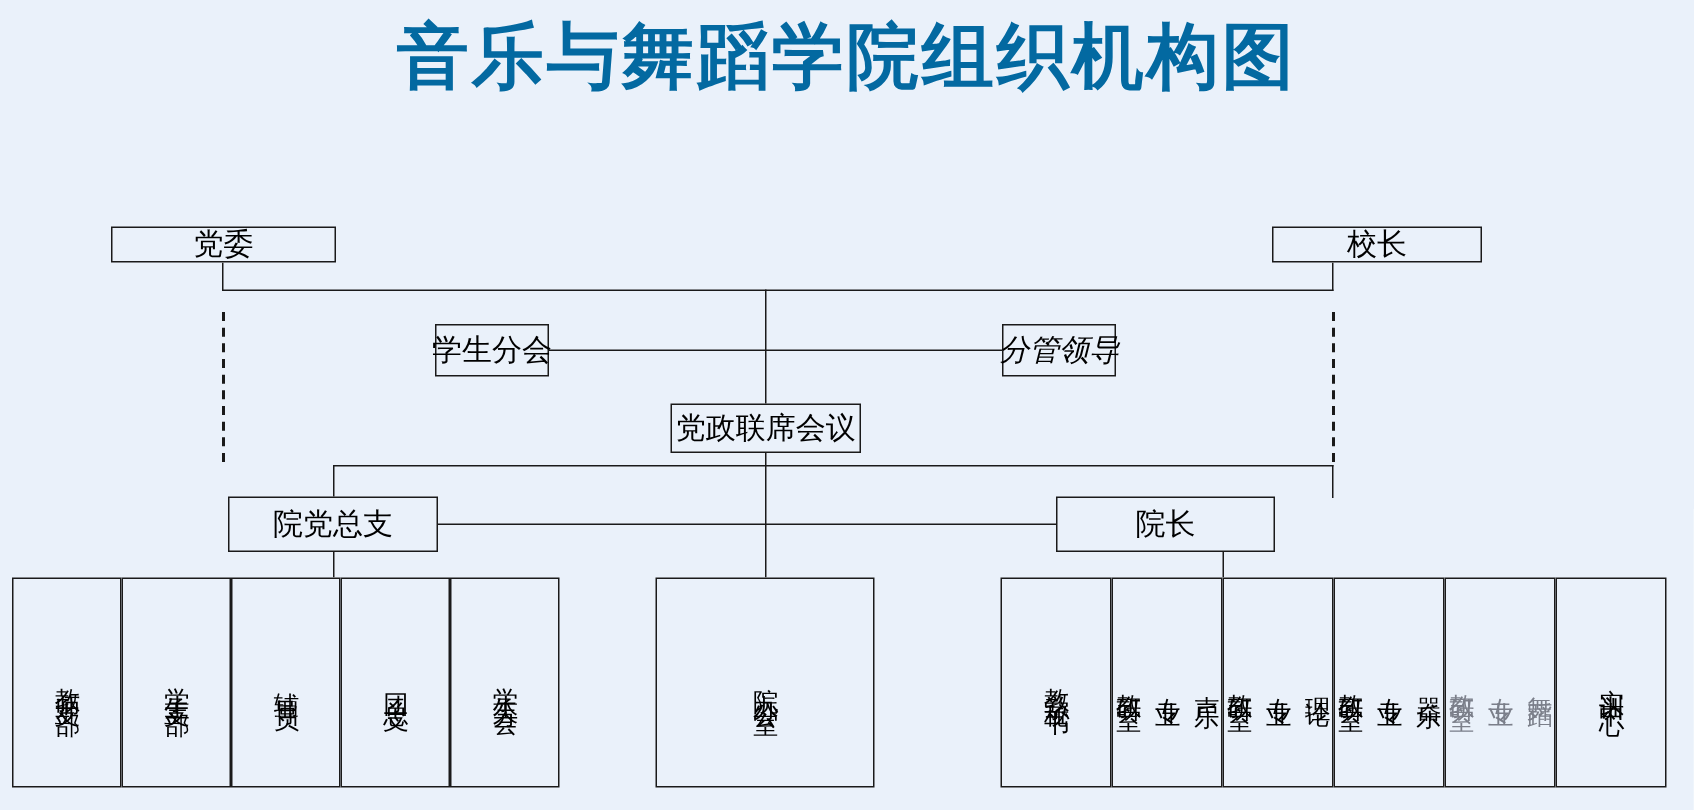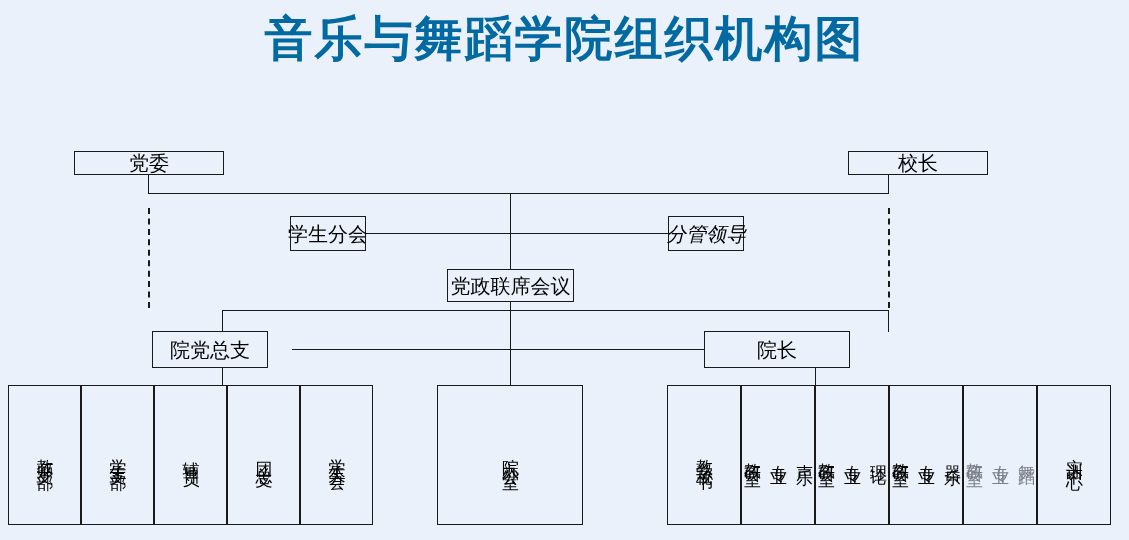--- a/index.html
+++ b/index.html
@@ -134,21 +134,21 @@
   <div class="node h-text" style="left:447px; top:269px; width:127px; height:33px;">
     <span>党政联席会议</span>
   </div>
 
   <div class="vline" style="left:510px; top:292px; height:93px;"></div>
 
   <div class="hline" style="left:222px; top:310px; width:667px;"></div>
   <div class="vline" style="left:222px; top:310px; height:22px;"></div>
   <div class="vline" style="left:888px; top:310px; height:22px;"></div>
 
-  <div class="node h-text" style="left:152px; top:331px; width:116px; height:37px;">
+  <div class="node h-text" style="left:152px; top:331px; width:140px; height:37px;">
     <span>院党总支</span>
   </div>
 
   <div class="node h-text" style="left:704px; top:331px; width:146px; height:37px;">
     <span>院长</span>
   </div>
 
   <div class="hline" style="left:292px; top:349px; width:450px;"></div>
 
   <div class="vline" style="left:222px; top:368px; height:17px;"></div>

